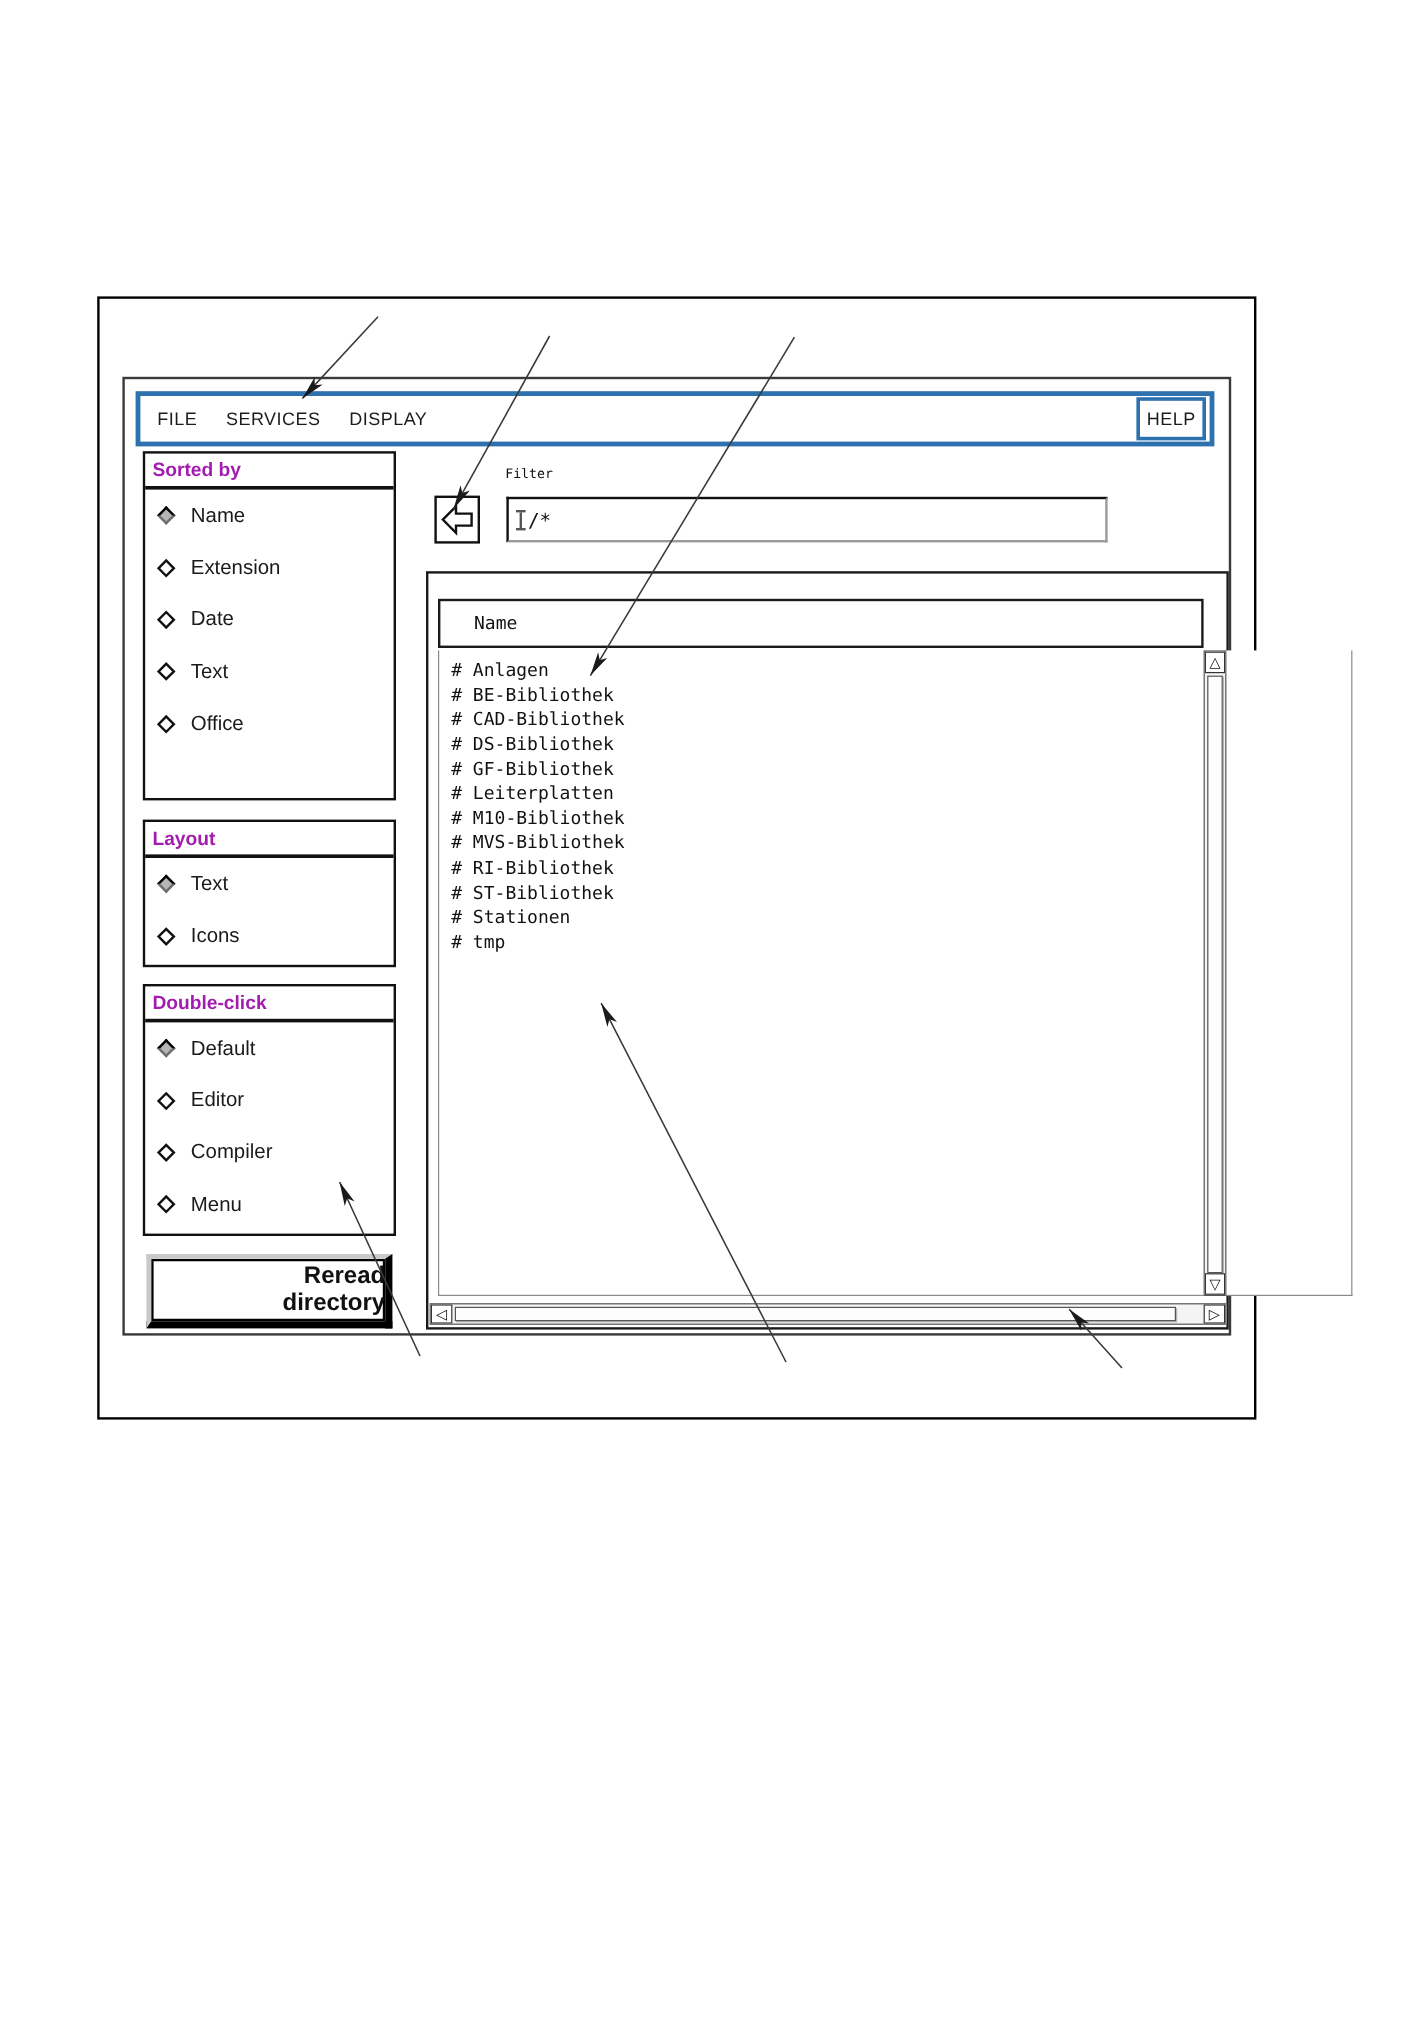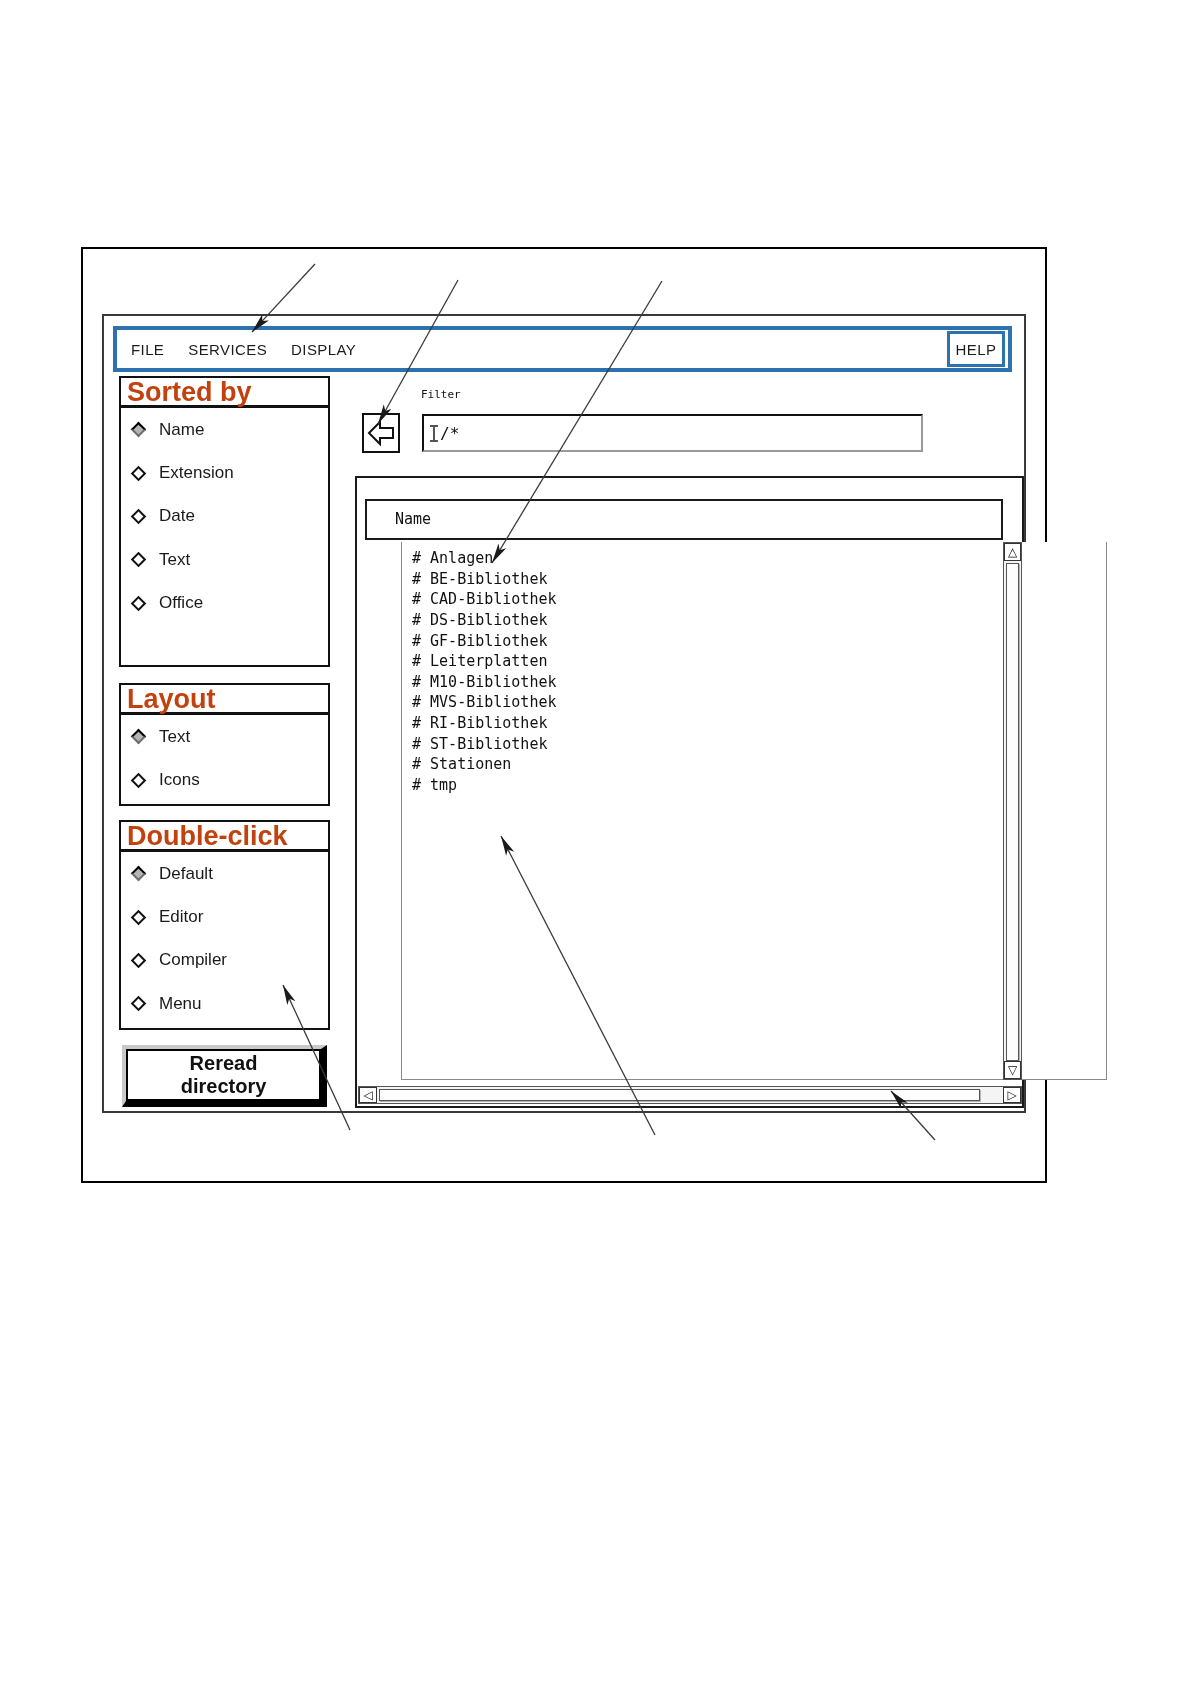--- a/index.html
+++ b/index.html
@@ -38,21 +38,21 @@
     border: 3px solid #2d71ae; background: #fff;
     display: flex; align-items: center; justify-content: center;
     font-size: 15px; color: #1c1c1c; letter-spacing: .4px;
   }
   
   .panel {
     position: absolute; left: 119px; width: 211px;
     border: 2px solid #111; background: #fff;
   }
   .panel-title {
-    font-size: 27px; font-weight: bold; color: #c2410c;
+    font-size: 16px; font-weight: bold; color: #a21caf;
     padding: 3px 0 1px 6px; line-height: 23px;
     border-bottom: 3px solid #111;
   }
   .panel-sorted  { top: 376px; height: 291px; }
   .panel-layout  { top: 683px; height: 123px; }
   .panel-dclick  { top: 820px; height: 210px; }
   .radio-row { height: 43.4px; display: flex; align-items: center; }
   .diamond {
     width: 11px; height: 11px; flex: 0 0 11px;
     border: 2px solid #111; background: #fff;
@@ -62,21 +62,21 @@
   .diamond.sel { background: #b5b5b5; border-color: #000 #6f6f6f #6f6f6f #000; }
   .radio-label { font-size: 17px; color: #1a1a1a; }
   
   .reread-btn {
     position: absolute; left: 122px; top: 1045px;
     width: 205px; height: 62px;
     background: #fff;
     border: 4px solid; border-color: #c9c9c9 #000 #000 #c9c9c9;
     border-right-width: 6px; border-bottom-width: 6px;
     box-shadow: inset 0 0 0 2px #000;
-    display: flex; flex-direction: column; align-items: center; justify-content: center;
+    display: flex; flex-direction: column; align-items: flex-end; justify-content: center;
     font-size: 20px; font-weight: bold; color: #111; line-height: 1.15;
     cursor: default;
   }
   
   .filter-label {
     position: absolute; left: 421px; top: 388px;
     font-family: "DejaVu Sans Mono", monospace;
     font-size: 11px; color: #111;
   }
   .filter-icon-btn {
@@ -106,25 +106,24 @@
   }
   .list-header {
     position: absolute; left: 8px; top: 21px;
     width: 638px; height: 41px;
     border: 2px solid #1a1a1a; background: #fff;
     font-family: "DejaVu Sans Mono", monospace; font-size: 15px; color: #111;
     line-height: 37px; padding-left: 28px;
   }
   .list-viewport {
     position: absolute; left: 8px; top: 64px;
-    width: 706px; height: 538px;
+    width: 762px; height: 538px;
     border: 1px solid #8a8a8a; border-top: none;
     background: #fff; overflow: hidden;
     padding-top: 6px;
-    margin-left: 36px;
   }
   .file-row {
     height: 20.6px; display: flex; align-items: center;
     padding-left: 10px;
     font-family: "DejaVu Sans Mono", monospace; font-size: 15px; color: #111;
     white-space: pre;
   }
   
   .vscroll {
     position: absolute; left: 646px; top: 64px;

